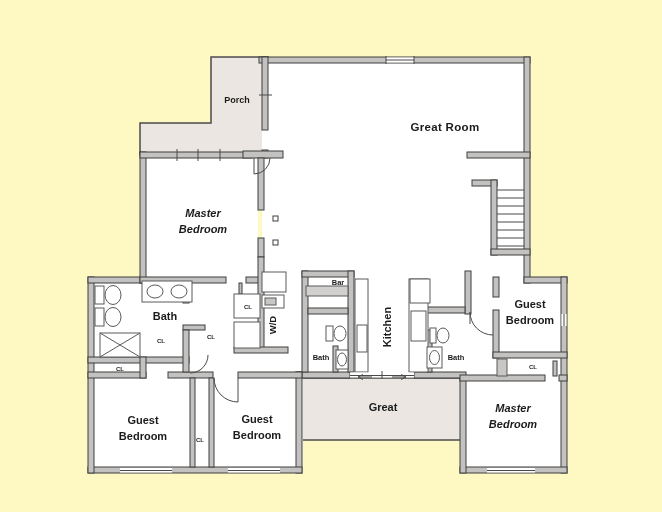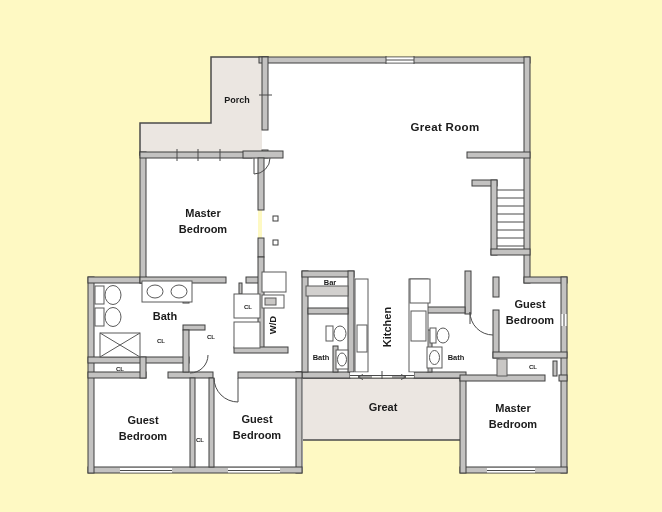--- a/index.html
+++ b/index.html
@@ -16,21 +16,21 @@
   }
   .lbl.rot{transform:translate(-50%,-50%) rotate(-90deg);}
   .fs11{font-size:11px;}
   .fs115{font-size:11.5px;letter-spacing:.3px;}
   .fs9{font-size:9px;}
   .fs95{font-size:9.5px;}
   .fs75{font-size:7.5px;}
   .fs6{font-size:6px;}
   .w62{width:62px;}
   .w66{width:66px;}
-  .w72{width:72px;}
+  .w72{width:72px;font-style:italic;}
 </style>
 </head>
 <body>
 
 <div id="canvas">
 
   <svg id="plan-svg" width="662" height="512" viewBox="0 0 662 512">
 
     <g>
       <polygon points="211,57 268,57 268,155 140,155 140,123 211,123" fill="#ebe6e1" stroke="#4b4b4b" stroke-width="1.5"></polygon>
@@ -225,21 +225,21 @@
       <line x1="406" y1="377" x2="401" y2="374.5"></line>
         <line x1="406" y1="377" x2="401" y2="379.5"></line>
     </g>
   </svg>
 
   <div class="lbl fs9" style="left:237px;top:101px;">Porch</div>
   <div class="lbl fs115" style="left:397px;top:127px;margin-left:48px;">Great Room</div>
   <div class="lbl fs11 w72" style="left:203px;top:222px;">Master Bedroom</div>
   <div class="lbl fs11" style="left:165px;top:317px;">Bath</div>
   <div class="lbl fs95 rot" style="left:273px;top:325px;">W/D</div>
-  <div class="lbl fs75" style="left:326px;top:283px;padding-left:8px;">Bar</div>
+  <div class="lbl fs75" style="left:334px;top:283px;padding-left:8px;">Bar</div>
   <div class="lbl fs75" style="left:321px;top:358px;">Bath</div>
   <div class="lbl fs11 rot" style="left:388px;top:327px;">Kitchen</div>
   <div class="lbl fs75" style="left:456px;top:358px;">Bath</div>
   <div class="lbl fs11 w62" style="left:530px;top:313px;">Guest Bedroom</div>
   <div class="lbl fs11 w72" style="left:513px;top:417px;">Master Bedroom</div>
   <div class="lbl fs11" style="left:383px;top:408px;">Great</div>
   <div class="lbl fs11 w62" style="left:143px;top:429px;">Guest Bedroom</div>
   <div class="lbl fs11 w66" style="left:257px;top:428px;">Guest Bedroom</div>
 
   <div class="lbl fs6" style="left:161px;top:341px;">CL</div>

